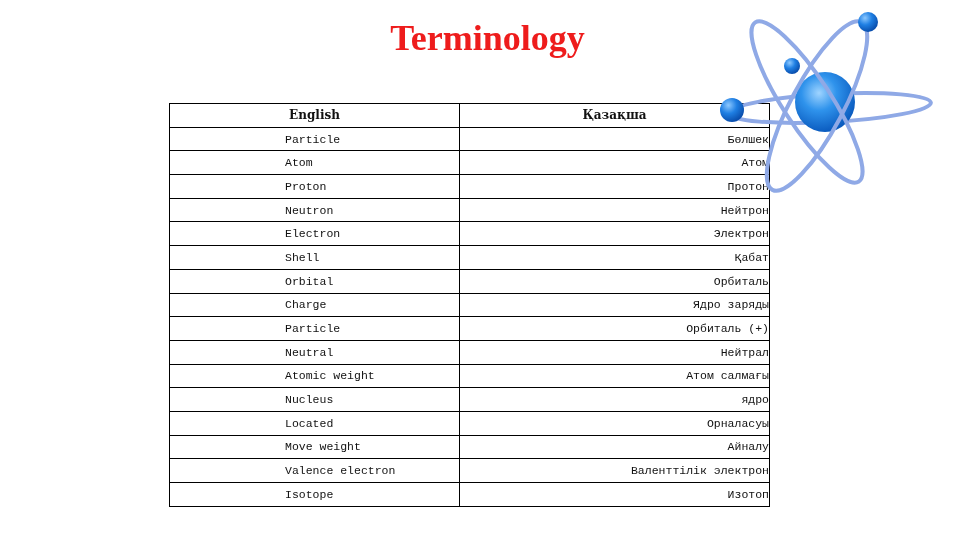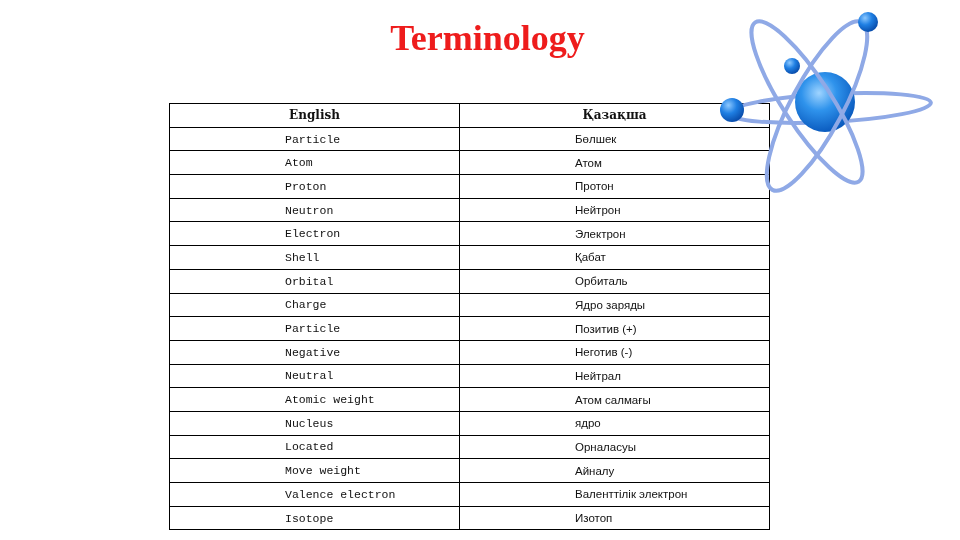--- a/index.html
+++ b/index.html
@@ -47,21 +47,21 @@
       white-space: nowrap;
       overflow: hidden;
     }
     table.terms th {
       font-family: "DejaVu Serif", serif;
       font-weight: bold;
       text-align: center;
       font-size: 12px;
     }
     table.terms td.en { padding-left: 115px; font-family: Liberation Mono, monospace; }
-    table.terms td.kz { padding-left: 115px; font-family: Liberation Sans, sans-serif; }
+    table.terms td.kz { padding-left: 115px; font-family: Liberation Mono, monospace; text-align: right; }
     .hd-en { padding-right: 40px; }
     .hd-kz { padding-left: 10px; }
     .atom-layer { position: absolute; z-index: 3; pointer-events: none; }
   </style>
 </head>
 <body>
 
 <h1 class="title">Terminology</h1>
 
 <table class="terms">
@@ -103,25 +103,21 @@
       <tr>
         <td class="en">Orbital</td>
         <td class="kz">Орбиталь</td>
       </tr>
       <tr>
         <td class="en">Charge</td>
         <td class="kz">Ядро заряды</td>
       </tr>
       <tr>
         <td class="en">Particle</td>
-        <td class="kz"> Позитив (+)</td>
-      </tr>
-      <tr>
-        <td class="en">Negative</td>
-        <td class="kz">Неготив  (-)</td>
+        <td class="kz"> Орбиталь (+)</td>
       </tr>
       <tr>
         <td class="en">Neutral</td>
         <td class="kz">Нейтрал</td>
       </tr>
       <tr>
         <td class="en">Atomic weight</td>
         <td class="kz">Атом салмағы</td>
       </tr>
       <tr>

